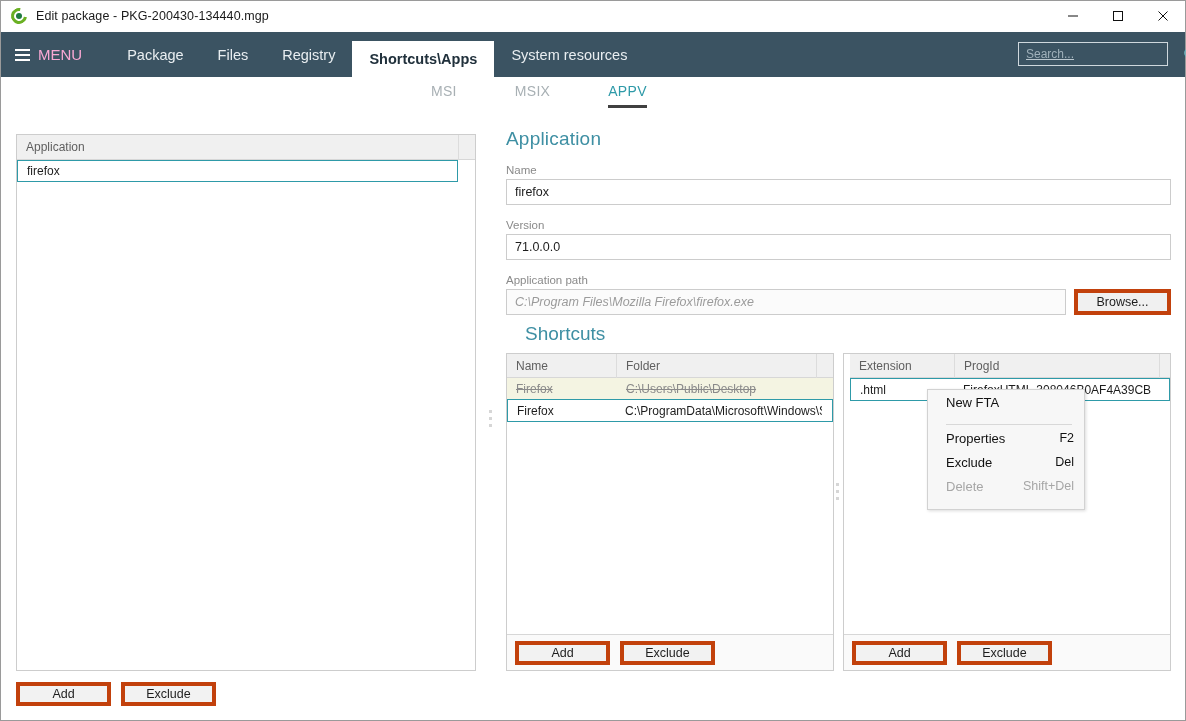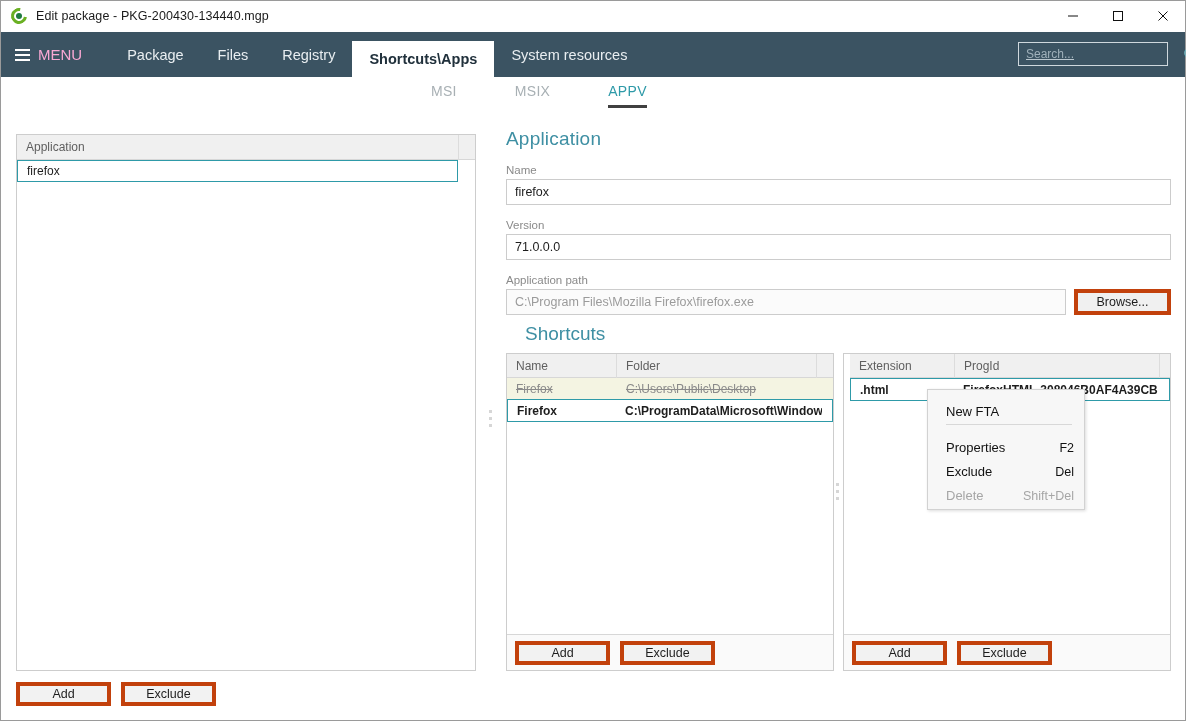--- a/index.html
+++ b/index.html
@@ -171,21 +171,21 @@
   .field-label {
     font-size: 11.5px; color: #8a8a8a; margin-top: 14px; margin-bottom: 3px;
   }
   .field-input {
     width: 665px; height: 26px;
     border: 1px solid #cccccc; background: #ffffff;
     font-size: 12.5px; color: #1d1d1d;
     padding-left: 8px; outline: none;
     font-family: "Liberation Sans", sans-serif;
   }
-  .field-input.disabled { color: #9b9b9b; background: #fbfbfb; width: 560px; }
+  .field-input.disabled { color: #9b9b9b; background: #fbfbfb; width: 560px; font-style: italic; }
   .path-row { display: flex; align-items: center; gap: 8px; }
 
   
   .panel-title { font-size: 19px; color: #3e8fa3; }
   .list-panel {
     border: 1px solid #cdcdcd; background: #ffffff;
     position: absolute;
   }
   .lp-grid-head {
     height: 24px; background: #f0f0f0; border-bottom: 1px solid #d7d7d7;
@@ -200,38 +200,38 @@
     height: 21px; display: flex; align-items: center;
     font-size: 12px;
   }
   .lp-row .c { height: 21px; display: flex; align-items: center; padding-left: 9px; overflow: hidden; white-space: nowrap; }
   .lp-row.excluded { background: #f4f4e2; color: #8e8e8e; }
   .lp-row.excluded .c { text-decoration: line-through; color: #8a8a8a; }
   .lp-row.selected {
     border: 1px solid #2e9aa8; background: #ffffff; color: #1d1d1d;
     height: 23px;
   }
-  .lp-row.selected .c { height: 21px; font-weight: bold; }
+  .lp-row.selected .c { height: 21px; }
   .lp-footer {
     position: absolute; bottom: 0; left: 0; right: 0;
     height: 36px; border-top: 1px solid #d7d7d7; background: #fafafa;
     display: flex; align-items: center; gap: 10px; padding-left: 8px;
   }
 
   
   .ctx-menu {
     position: absolute; left: 926px; top: 388px;
     width: 158px; background: #f7f7f7;
     border: 1px solid #d2d2d2;
     box-shadow: 1px 1px 3px rgba(0,0,0,.14);
     padding: 5px 0 6px 0;
     z-index: 50;
   }
   .ctx-item {
-    height: 24px; display: flex; align-items: flex-end;
+    height: 24px; display: flex; align-items: flex-start;
     font-size: 13px; color: #111111; padding-left: 18px;
   }
   .ctx-item .acc {
     margin-left: auto; margin-right: 10px; font-size: 12.5px; color: #111111;
   }
   .ctx-item.disabled, .ctx-item.disabled .acc { color: #a6a6a6; }
   .ctx-sep { height: 1px; background: #d8d8d8; margin: 5px 12px 6px 18px; }
 </style>
 </head>
 <body>

